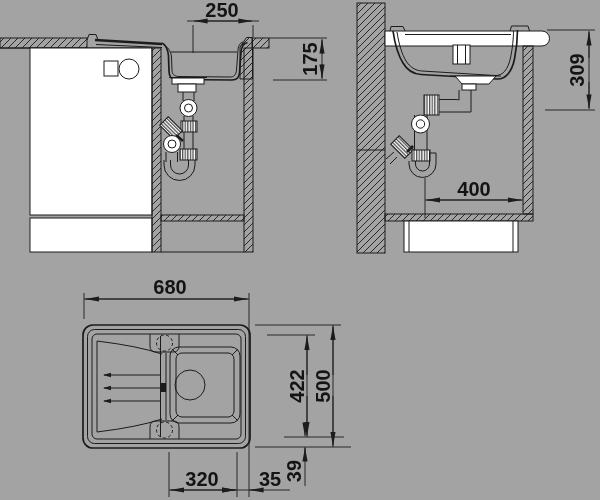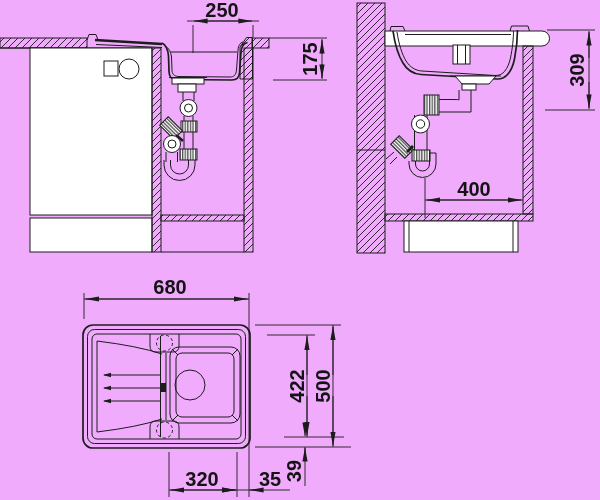--- a/index.html
+++ b/index.html
@@ -1,16 +1,16 @@
 <!DOCTYPE html>
 <html><head>
 <meta charset="utf-8">
 <style>
   html,body{margin:0;padding:0;background:#fff;}
-  .canvas{position:relative;width:600px;height:500px;background:#f0abfc;overflow:hidden;
+  .canvas{position:relative;width:600px;height:500px;background:#a3a3a3;overflow:hidden;
           font-family:"Liberation Sans",sans-serif;}
   svg{display:block;}
   .ln{fill:none;stroke:#1c1c1c;stroke-width:1;}
   .ln2{fill:none;stroke:#1c1c1c;stroke-width:1.7;}
   .thk{fill:none;stroke:#1c1c1c;stroke-width:2.6;}
   .hatch{fill:url(#hatch);stroke:#1c1c1c;stroke-width:1;}
   .ribs{fill:url(#ribs);stroke:#1c1c1c;stroke-width:1;}
   .white{fill:#fff;stroke:#1c1c1c;stroke-width:1;}
   .dim{fill:none;stroke:#1c1c1c;stroke-width:0.9;}
   .dash{stroke-dasharray:3 2.6;}

